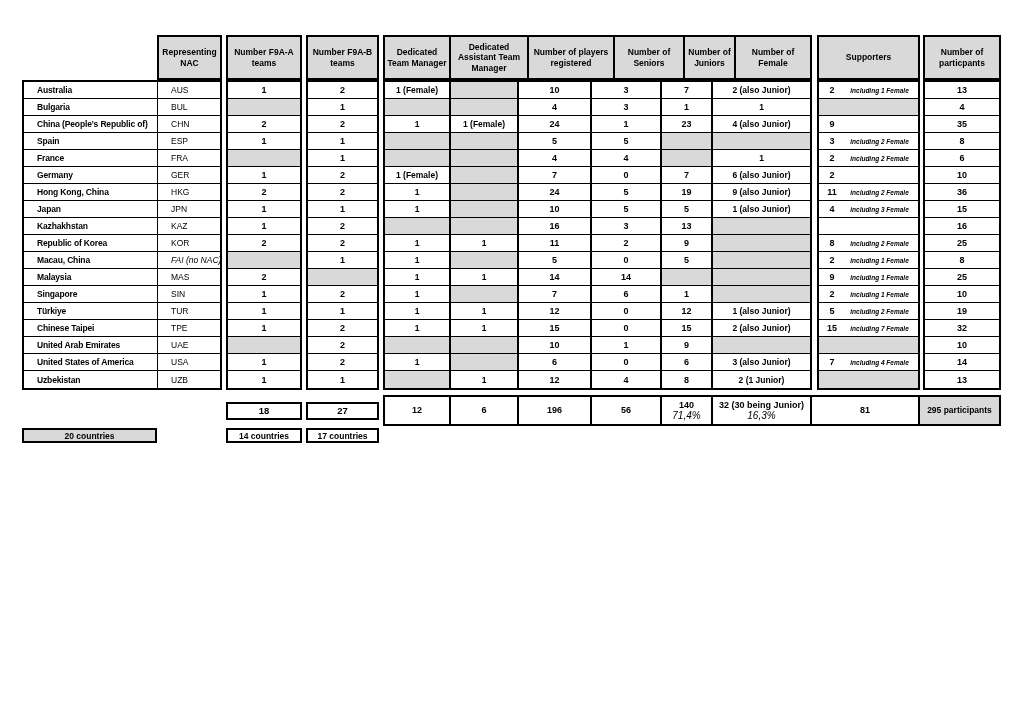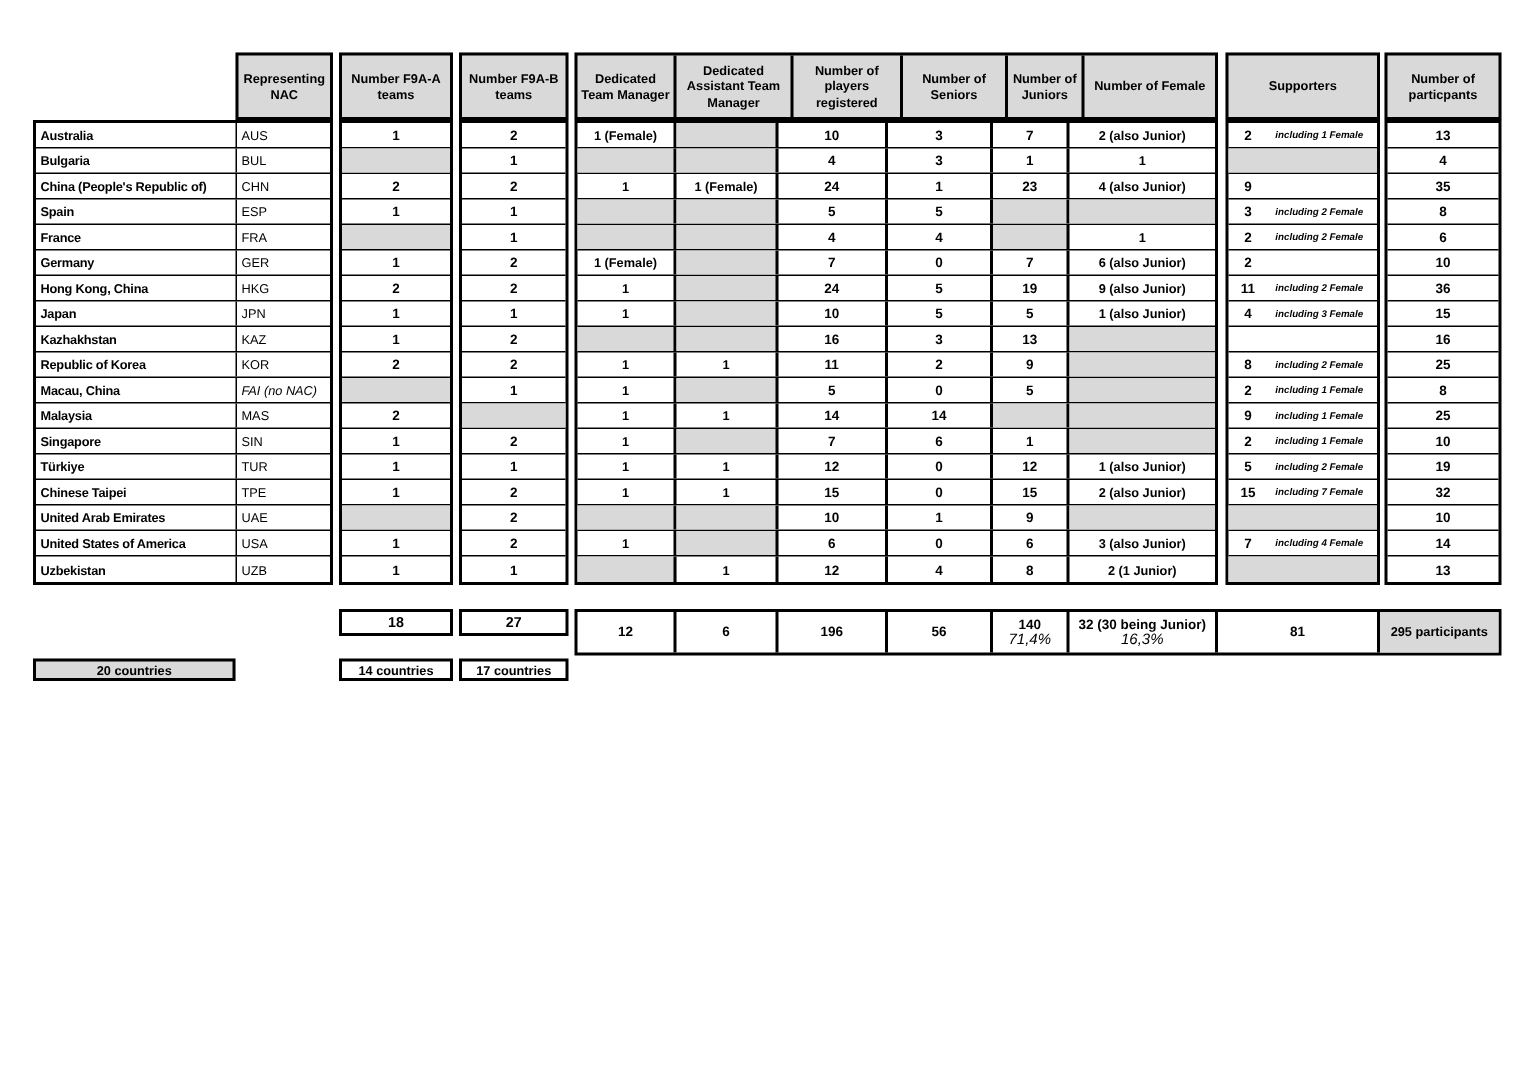--- a/index.html
+++ b/index.html
@@ -17,47 +17,47 @@
   .hspacer{width:135px;height:45px;flex:none}
   .hbox{height:45px;background:var(--gray);border:2px solid var(--bd);box-sizing:border-box;
         display:flex;align-items:center;justify-content:center;text-align:center;
         font-weight:700;font-size:8.5px;line-height:1.2;padding:0 1px;width:100%;}
   .hbox.nach{width:65px}
   .dhead{display:flex;height:45px;border:2px solid var(--bd);box-sizing:border-box;background:var(--gray)}
   .dhead .hc{border-right:2px solid var(--bd);box-sizing:border-box;display:flex;align-items:center;
              justify-content:center;text-align:center;font-weight:700;font-size:8.5px;line-height:1.2;
              height:100%;padding:0 1px;flex:none}
   .dhead .hc:last-child{border-right:none;flex:1}
-  .d1{width:66px}.d2{width:78px}.d3{width:73px}.d4{width:70px}.d5{width:51px}
+  .d1{width:66px}.d2{width:78px}.d3{width:86px}.d4{width:70px}.d5{width:51px}
 
   
   .dbox{border:2px solid var(--bd);box-sizing:border-box;background:#fff}
   .trow{display:flex;height:17px;border-bottom:1px solid var(--bd);box-sizing:border-box}
   .trow:last-child{border-bottom:none}
   .c{display:flex;align-items:center;justify-content:center;font-size:9px;font-weight:700;
      box-sizing:border-box;height:100%;flex:none;overflow:hidden;white-space:nowrap}
   .c.full{flex:1;width:auto}
   .c.empty{background:var(--gray)}
-  .c.left{justify-content:flex-start;padding-left:3px}
+  .c.left{justify-content:flex-start;padding-left:13px}
   .c.country{width:133px;font-size:8.5px;letter-spacing:-0.15px}
   .c.nac{flex:1;border-left:1px solid var(--bd);font-weight:400;font-size:8.5px}
   .c.it{font-style:italic}
   .c.bd1{border-right:2px solid var(--bd);width:66px;font-size:8.5px}
   .c.bd2{border-right:2px solid var(--bd);width:68px;font-size:8.5px}
   .c.bd3{border-right:2px solid var(--bd);width:73px}
   .c.bd4{border-right:2px solid var(--bd);width:70px}
   .c.bd5{border-right:2px solid var(--bd);width:51px}
   .c.bd6{flex:1;font-size:8.5px}
   .sup{display:flex;align-items:center;height:100%;width:100%;box-sizing:border-box}
   .sup.empty{background:var(--gray)}
   .sup .n{width:26px;text-align:center;font-size:9px;font-weight:700;flex:none}
   .sup .note{flex:1;text-align:center;font-size:6.5px;font-weight:700;font-style:italic;padding-right:4px;white-space:nowrap}
 
   
-  .totals{display:flex;margin-top:16px;align-items:flex-start}
+  .totals{display:flex;margin-top:5px;align-items:center}
   .t-spacer{width:204px;flex:none}
   .tbox{height:18px;border:2px solid var(--bd);box-sizing:border-box;display:flex;align-items:center;
         justify-content:center;font-weight:700;font-size:9.5px;background:#fff;flex:none}
   .tbox.wa{width:76px}.tbox.wb{width:73px}
   .tbig{display:flex;width:618px;height:31px;border:2px solid var(--bd);box-sizing:border-box;background:#fff;flex:none}
   .tbig .tc{border-right:2px solid var(--bd);box-sizing:border-box;height:100%;display:flex;flex-direction:column;
             align-items:center;justify-content:center;font-weight:700;font-size:9px;line-height:1.15;
             white-space:nowrap;overflow:hidden;flex:none}
   .tbig .tc.last{border-right:none;flex:1;background:var(--gray);font-size:8.5px}
   .t1{width:66px}.t2{width:68px}.t3{width:73px}.t4{width:70px}.t5{width:51px}.t6{width:99px}.t7{width:108px}

